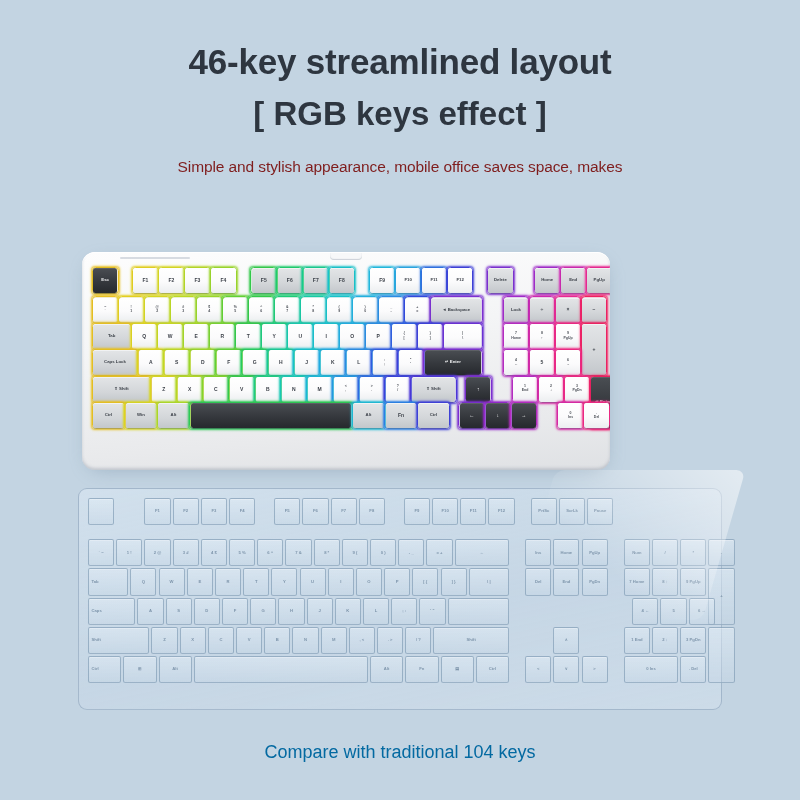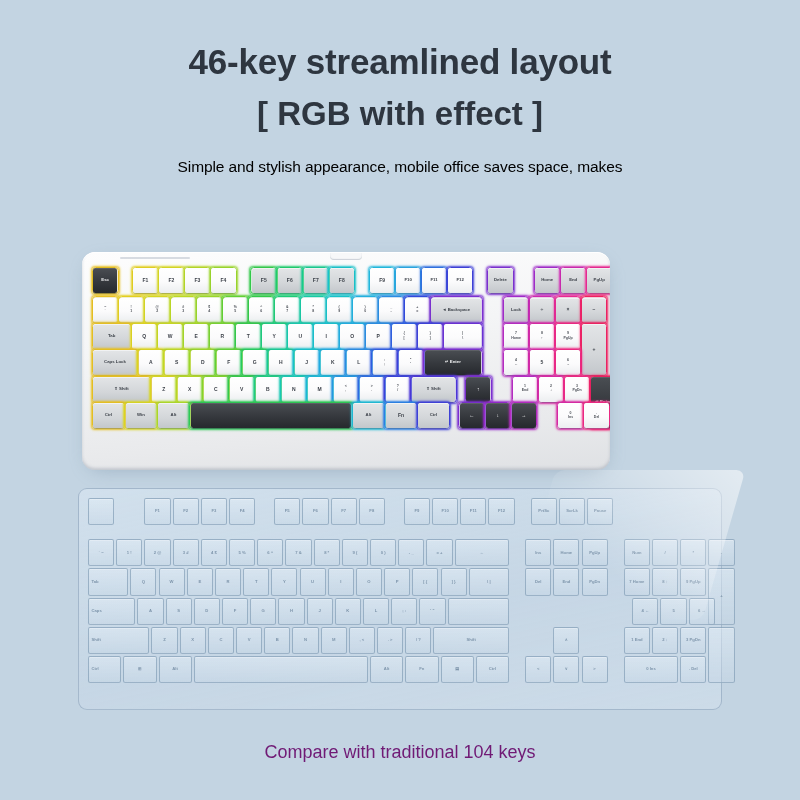--- a/index.html
+++ b/index.html
@@ -15,21 +15,21 @@
   .hero{padding-top:42px;text-align:center;}
   .title-1{
     font-size:35px;font-weight:bold;color:#2e3640;
     letter-spacing:-0.2px;line-height:1.15;
   }
   .title-2{
     font-size:33px;font-weight:bold;color:#2e3640;
     margin-top:13px;line-height:1.15;
   }
   .subtitle{
-    margin-top:22px;font-size:15.5px;color:#000000;
+    margin-top:22px;font-size:15.5px;color:#7f1d1d;
     line-height:1.55;letter-spacing:-0.1px;
   }
 
   
   .kb-wrap{position:absolute;left:82px;top:252px;width:528px;height:218px;}
   .kb-shadow{
     position:absolute;left:6px;top:10px;width:518px;height:208px;
     border-radius:14px;
     background:rgba(92,118,140,.34);
     filter:blur(9px);
@@ -103,31 +103,31 @@
     background:linear-gradient(180deg,rgba(226,237,246,.55),rgba(198,215,230,.38));
     display:flex;align-items:center;justify-content:center;
     font-size:4.2px;font-weight:bold;color:#7e95ab;
     line-height:1.05;text-align:center;overflow:hidden;
     box-shadow:inset 0 .5px 0 rgba(255,255,255,.5);
   }
   .gk.lbl-left{justify-content:flex-start;padding-left:2.5px;}
 
   .caption{
     position:absolute;left:0;right:0;top:742px;text-align:center;
-    font-size:18px;color:#701a75;
+    font-size:18px;color:#0369a1;
   }
 </style>
 </head>
 <body>
 
 <div class="page">
 
   <div class="hero">
     <div class="title-1">46-key streamlined layout</div>
-    <div class="title-2">[ RGB with effect ]</div>
+    <div class="title-2">[ RGB keys effect ]</div>
     <div class="subtitle">
       <div>Simple and stylish appearance, mobile office saves space, makes</div>
     </div>
   </div>
 
   <div class="kb-wrap">
     <div class="kb-shadow"></div>
     <div class="kb-case">
       <div class="kb-badge"></div>
       <div class="kb-seam"></div>

